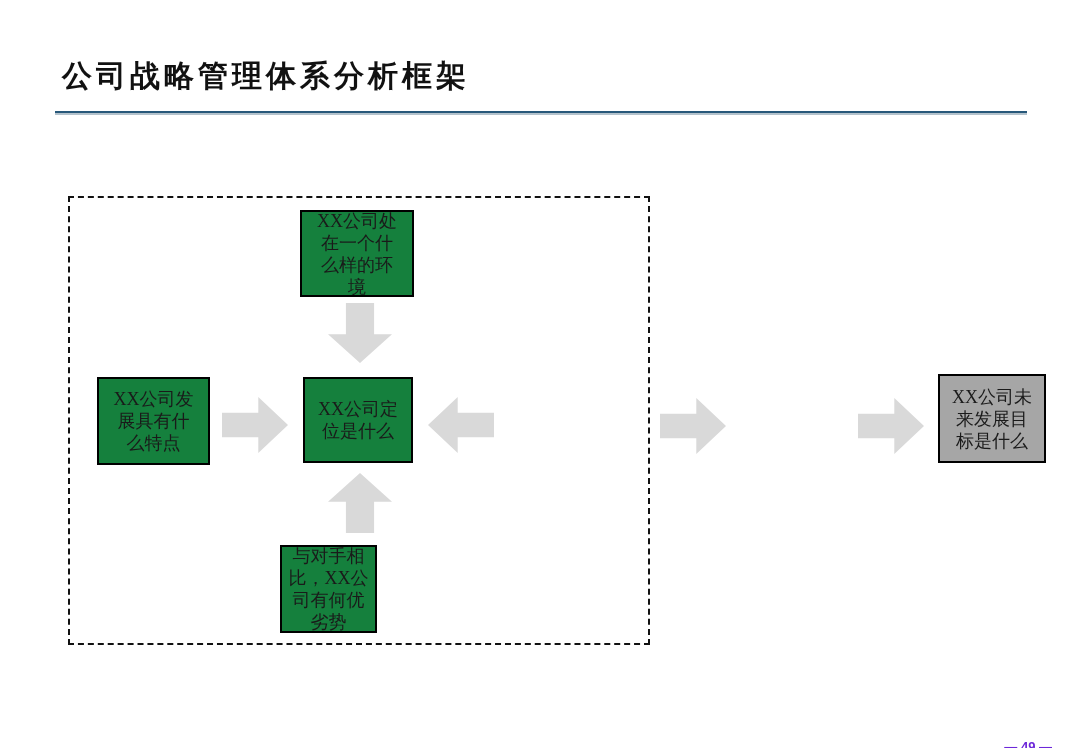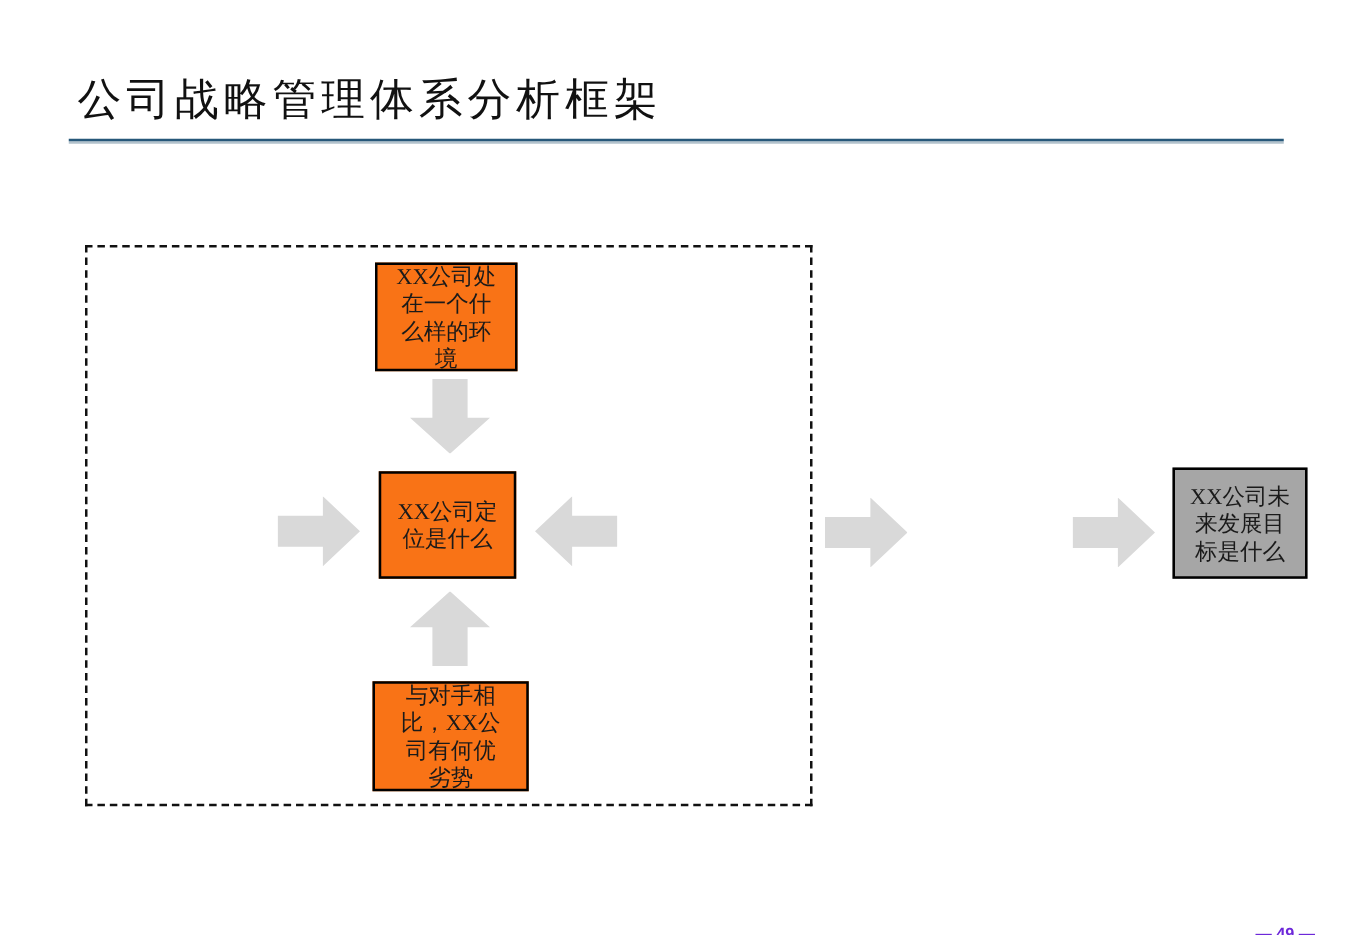--- a/index.html
+++ b/index.html
@@ -14,22 +14,22 @@
     background: #ffffff;
     overflow: hidden;
     font-family: "Liberation Serif", "DejaVu Serif", serif;
     color: var(--text-color, #1a1a1a);
   }
   .title {
     position: absolute;
     left: 62px;
     top: 56px;
     margin: 0;
-    font-size: 35px;
-    font-weight: 400;
+    font-size: 30px;
+    font-weight: 700;
     letter-spacing: 4px;
     font-family: "Liberation Serif", "DejaVu Serif", serif;
     color: #111111;
     white-space: nowrap;
   }
   .title-rule {
     position: absolute;
     left: 55px;
     top: 111px;
     width: 972px;
@@ -42,21 +42,21 @@
     left: 68px;
     top: 196px;
     width: 578px;
     height: 445px;
     border: 2px dashed #111111;
     background: transparent;
   }
   .node {
     position: absolute;
     border: 2px solid var(--box-border, #000000);
-    background: #f97316;
+    background: #15803d;
     display: flex;
     align-items: center;
     justify-content: center;
     text-align: center;
     white-space: pre-line;
     font-size: 18px;
     line-height: 22px;
     font-family: "Liberation Serif", "DejaVu Serif", serif;
     box-sizing: border-box;
   }
@@ -77,21 +77,21 @@
     clip-path: polygon(28% 0, 72% 0, 72% 52%, 100% 52%, 50% 100%, 0 52%, 28% 52%);
   }
   .arrow.up {
     clip-path: polygon(50% 0, 100% 48%, 72% 48%, 72% 100%, 28% 100%, 28% 48%, 0 48%);
   }
   
   .box-env        { left: 300px; top: 210px; width: 114px; height: 87px; }
   .box-features   { left:  97px; top: 377px; width: 113px; height: 88px; }
   .box-position   { left: 303px; top: 377px; width: 110px; height: 86px; }
   .box-consumer   { left: 508px; top: 375px; width: 110px; height: 92px; }
-  .box-competitor { left: 298px; top: 545px; width: 125px; height: 88px; }
+  .box-competitor { left: 280px; top: 545px; width: 97px; height: 88px; }
   .box-realize    { left: 733px; top: 375px; width: 106px; height: 89px; }
   .box-goal       { left: 938px; top: 374px; width: 108px; height: 89px; }
   
   .arr-env-down   { left: 328px; top: 303px; width: 64px; height: 60px; }
   .arr-comp-up    { left: 328px; top: 473px; width: 64px; height: 60px; }
   .arr-feat-right { left: 222px; top: 397px; width: 66px; height: 56px; }
   .arr-cons-left  { left: 428px; top: 397px; width: 66px; height: 56px; }
   .arr-frame-right{ left: 660px; top: 398px; width: 66px; height: 56px; }
   .arr-goal-right { left: 858px; top: 398px; width: 66px; height: 56px; }
   .page-number {
@@ -112,20 +112,23 @@
 
   <h1 class="title">公司战略管理体系分析框架</h1>
   <div class="title-rule"></div>
 
   <div class="dashed-frame"></div>
 
   <div class="node box-env">XX公司处
 在一个什
 么样的环
 境</div>
+  <div class="node box-features">XX公司发
+展具有什
+么特点</div>
   <div class="node box-position">XX公司定
 位是什么</div>
   <div class="node box-competitor">与对手相
 比，XX公
 司有何优
 劣势</div>
   <div class="node box-goal highlight">XX公司未
 来发展目
 标是什么</div>
 

